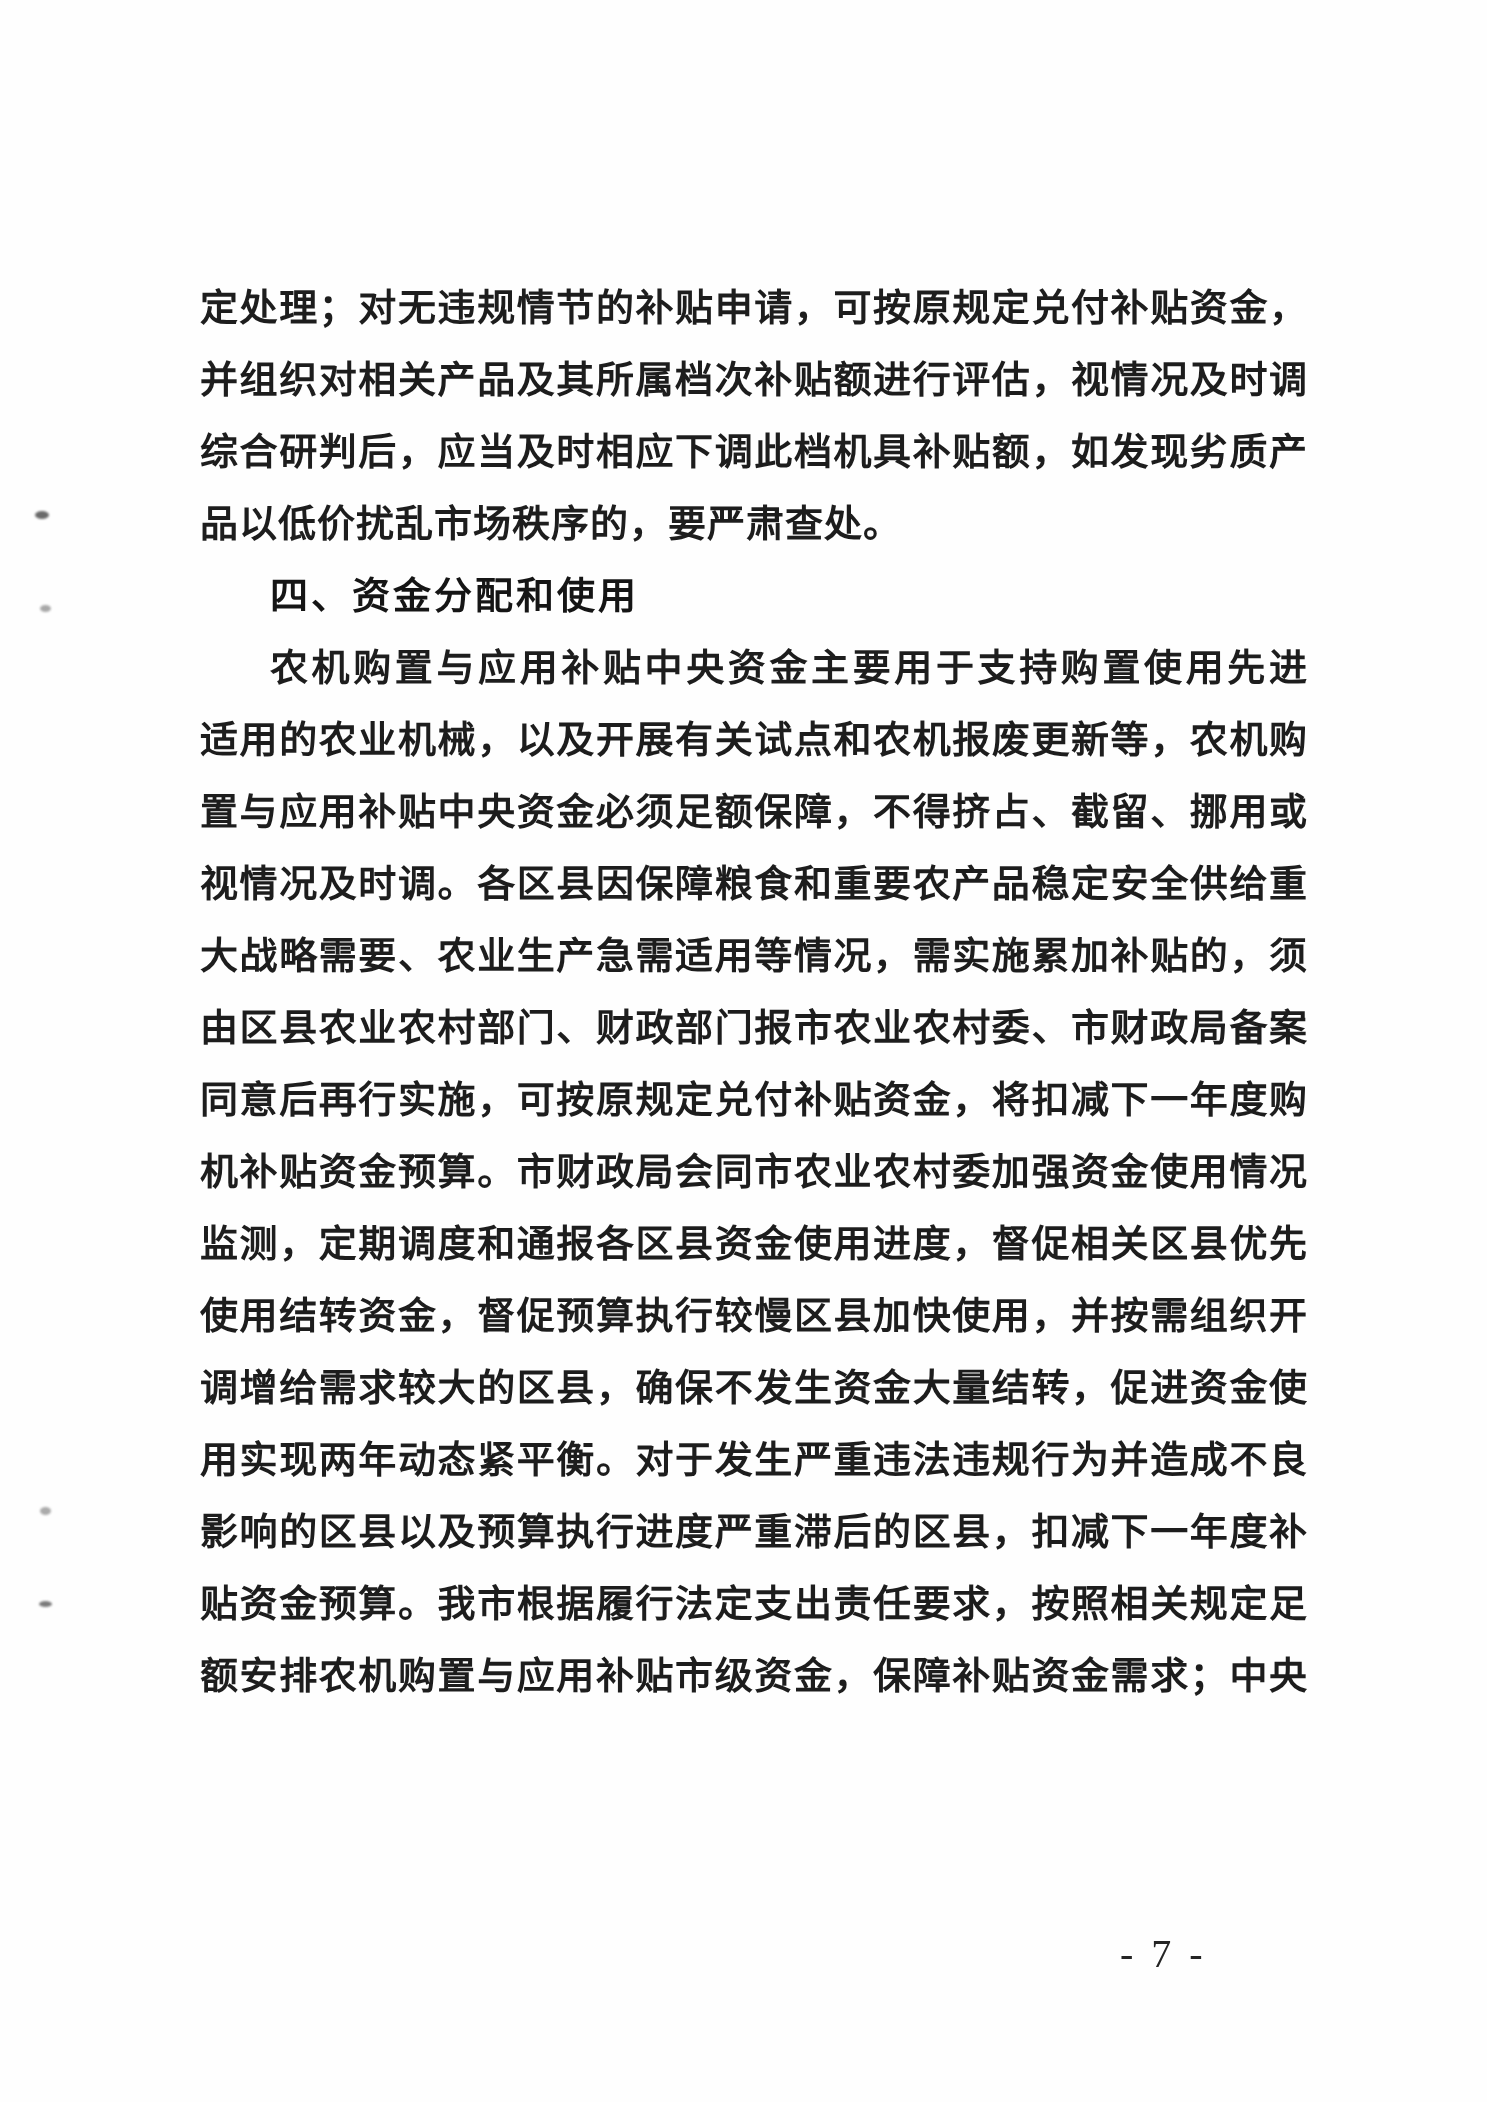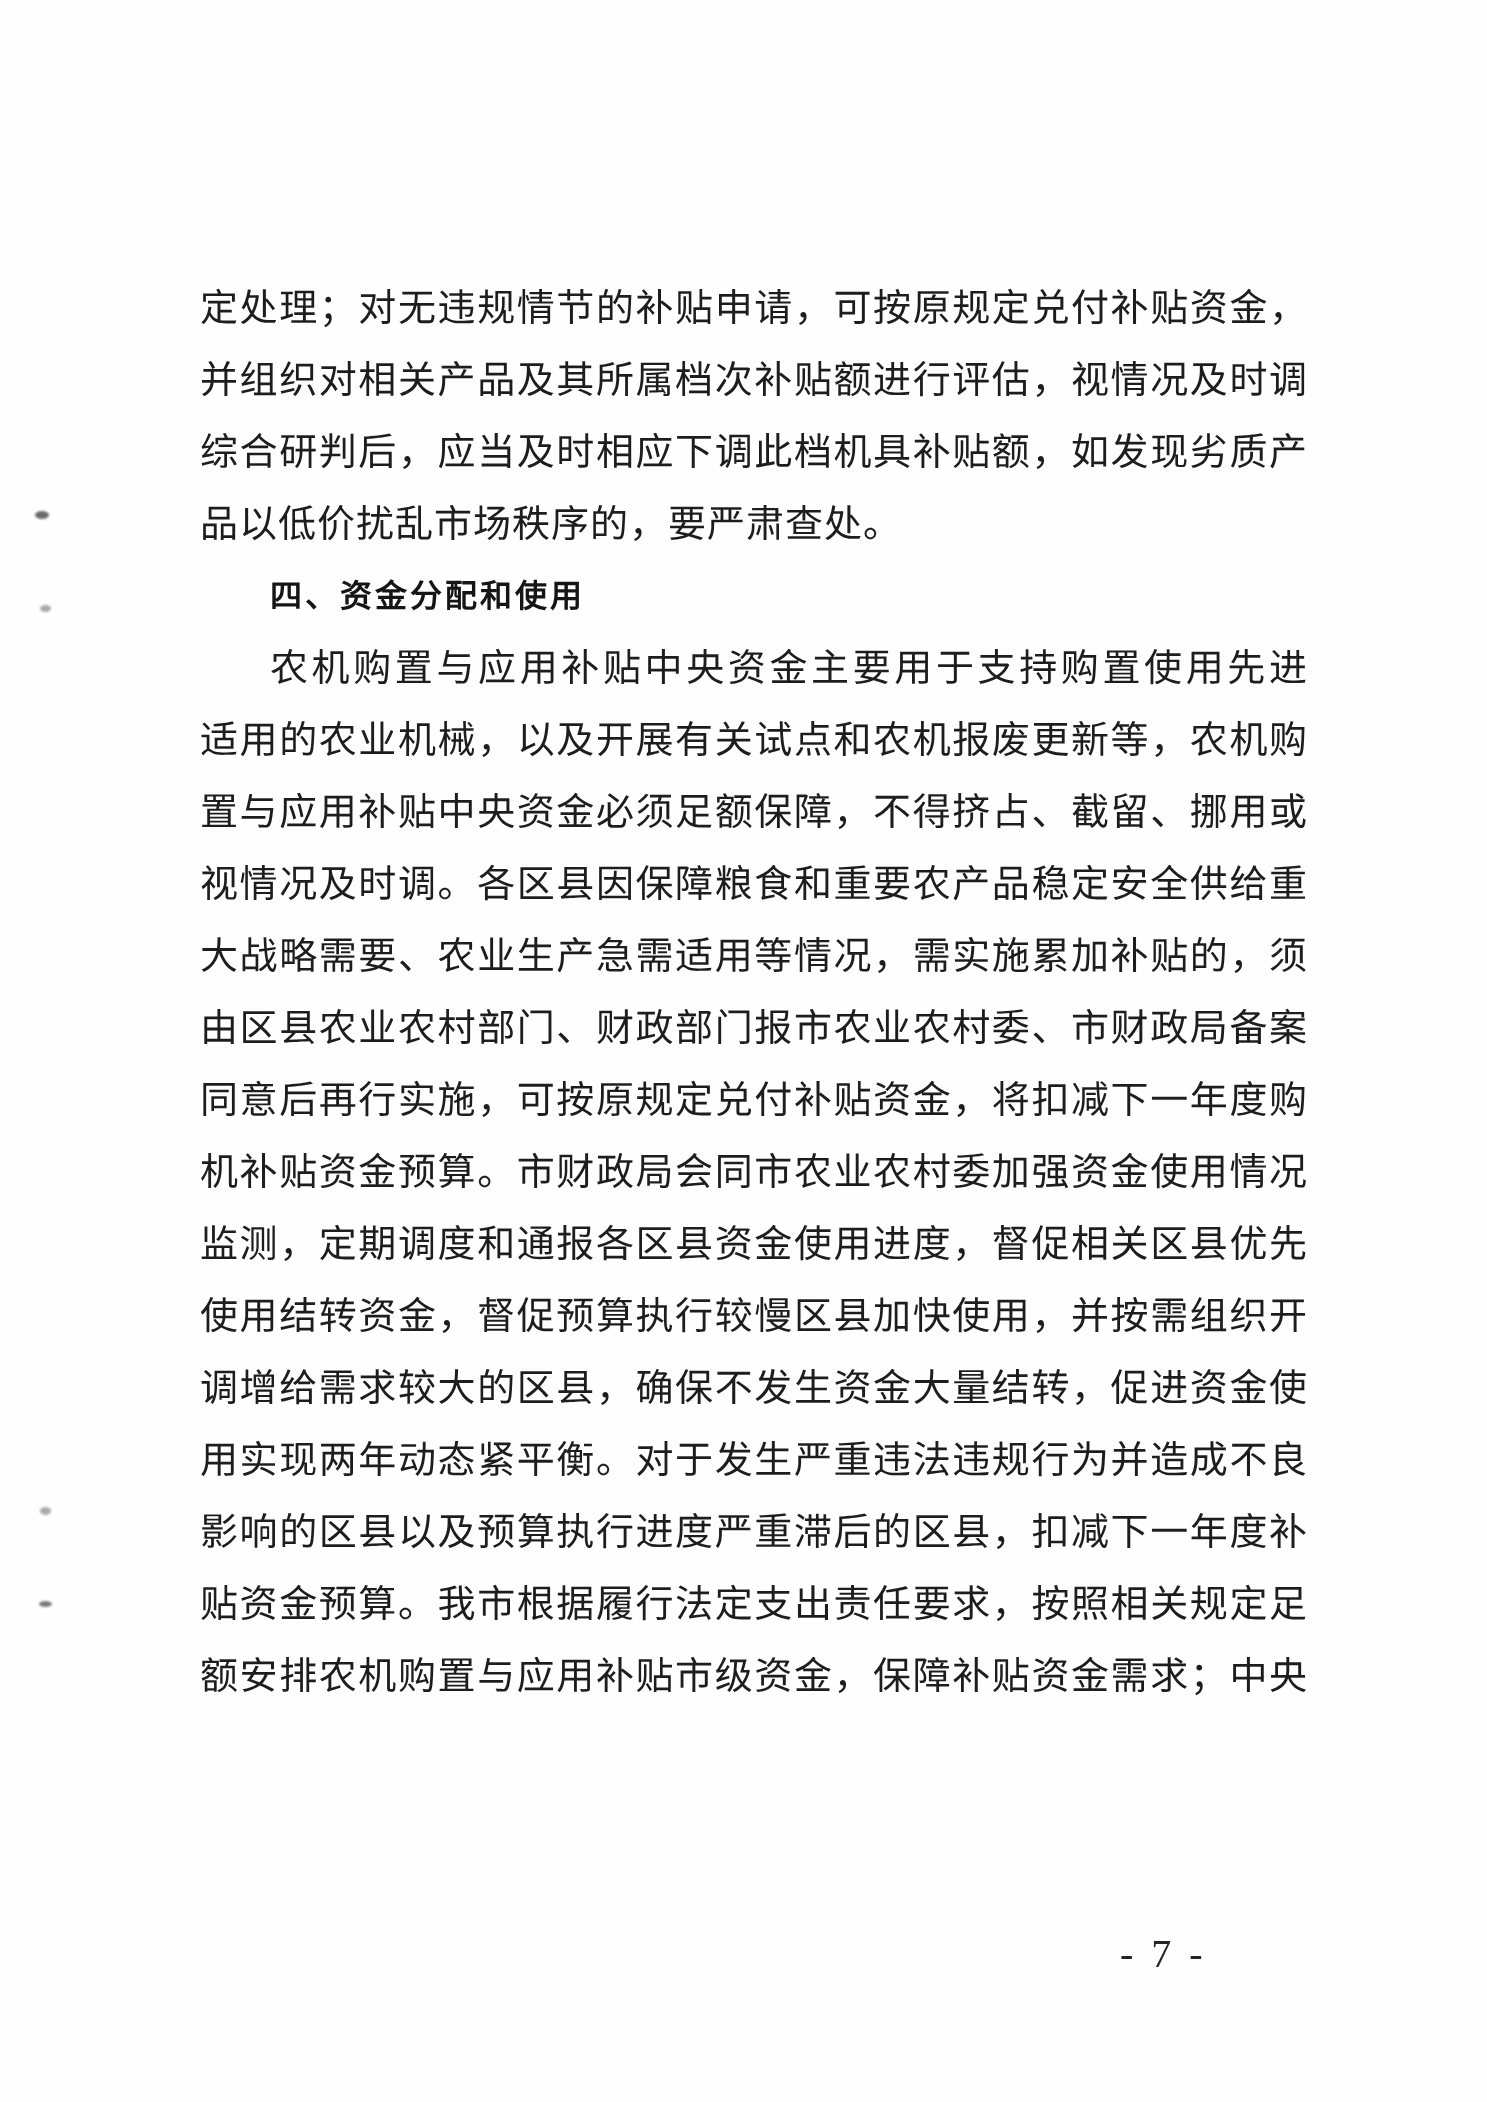--- a/index.html
+++ b/index.html
@@ -20,40 +20,41 @@
     top: 272px;
     width: 1108px;
   }
   .line {
     height: 72px;
     line-height: 72px;
     font-family: "Liberation Serif", "DejaVu Serif", serif;
     font-size: 38px;
     color: #1d1d1d;
     letter-spacing: 1px;
+    font-weight: bold;
   }
   
   .j {
     text-align: justify;
     text-align-last: justify;
   }
   
   .end {
     text-align: right;
     text-align-last: left;
   }
   
   .indent {
     text-indent: 70px;
   }
   
   .heading {
     font-family: "Liberation Sans", "DejaVu Sans", sans-serif;
     font-weight: 700;
-    font-size: 32px;
+    font-size: 38px;
     color: #151515;
     text-indent: 70px;
     text-align: left;
     text-align-last: left;
     letter-spacing: 3px;
   }
   .pagenum {
     position: absolute;
     left: 1120px;
     top: 1930px;

